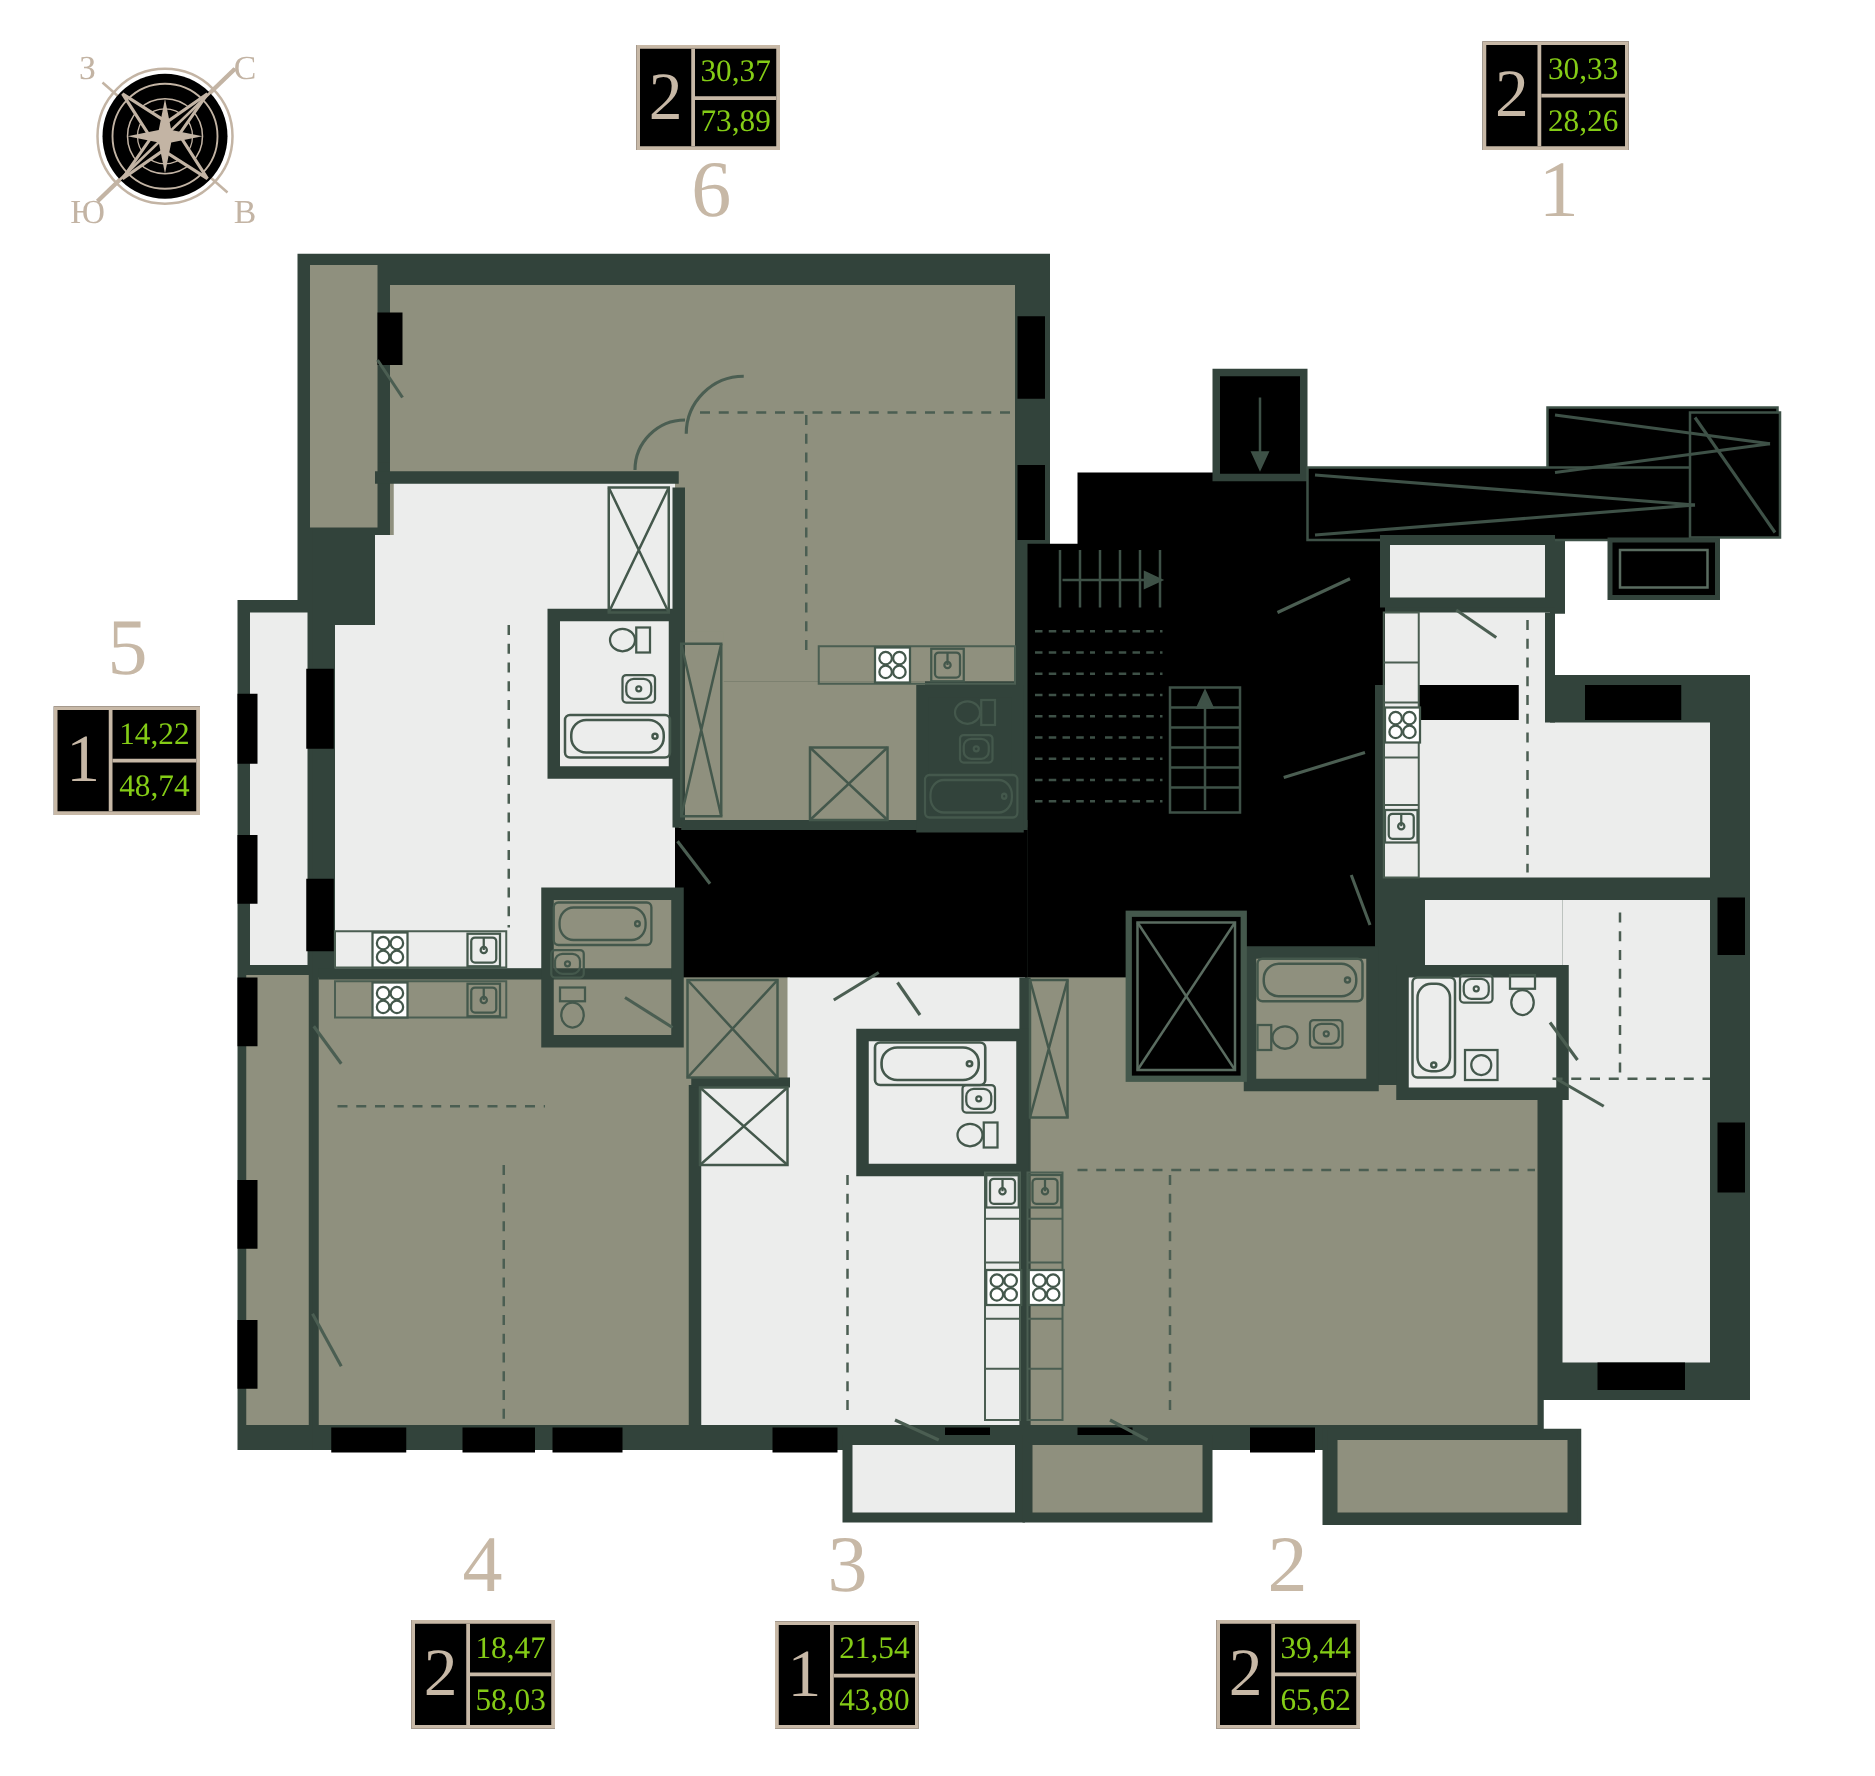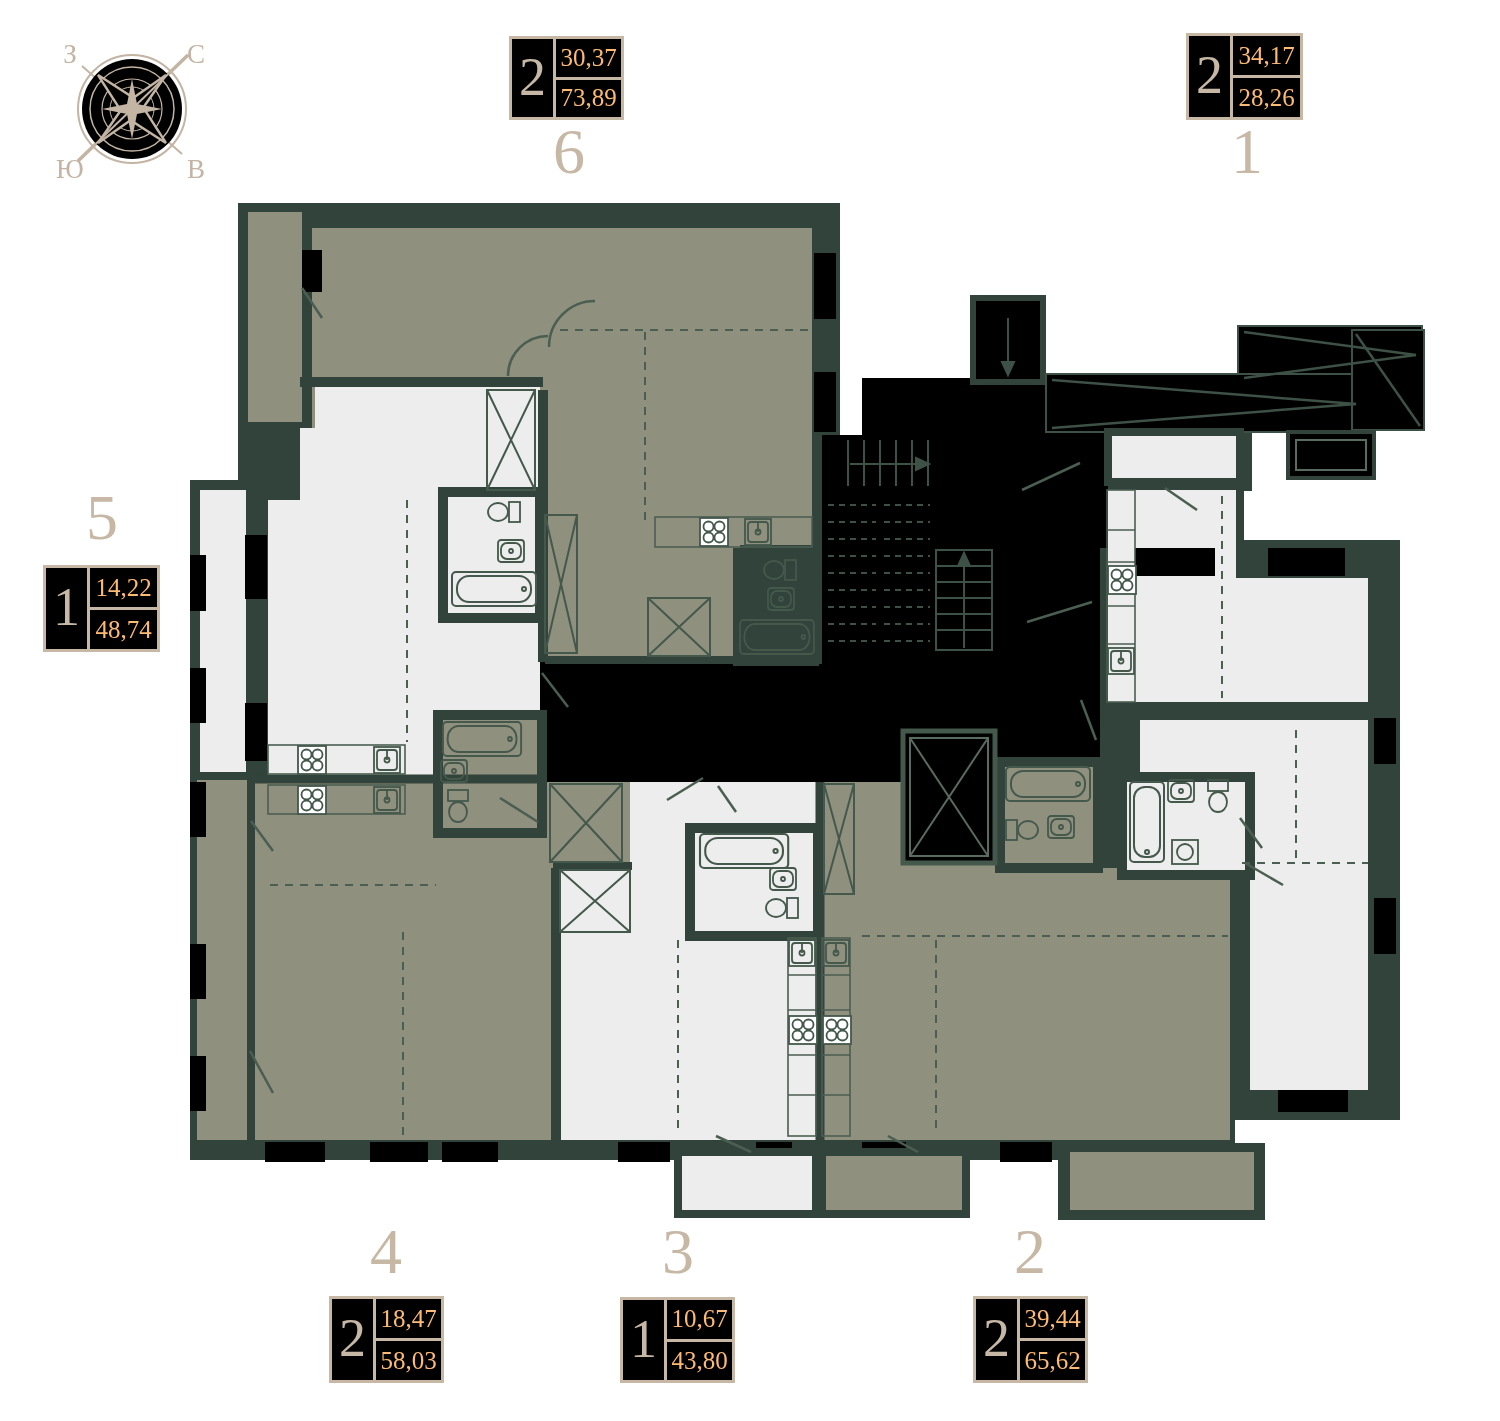--- a/index.html
+++ b/index.html
@@ -8,21 +8,21 @@
   .stage{position:absolute;left:0;top:0;width:1500px;height:1421px;}
   .unit-label{position:absolute;transform:translateX(-50%);color:#C7B8A6;
               font-size:64px;line-height:1;font-weight:normal;}
   .badge{position:absolute;display:flex;background:#000;border:3px solid #C7B8A6;
          box-sizing:border-box;}
   .badge .rooms{width:41px;display:flex;align-items:center;justify-content:center;
                 border-right:3px solid #C7B8A6;color:#C7B8A6;font-size:54px;
                 padding-bottom:3px;}
   .badge .areas{flex:1;display:flex;flex-direction:column;}
   .badge .areas div{flex:1;display:flex;align-items:center;justify-content:center;
-                    color:#fdba74;font-size:25px;}
+                    color:#84cc16;font-size:25px;}
   .badge .areas .top{border-bottom:3px solid #C7B8A6;}
   svg text.cmp{font-family:"Liberation Serif",serif;font-size:27px;fill:#C3B4A4;}
 </style>
 </head>
 <body>
 
 <div class="stage">
 
   <svg style="position:absolute;left:48px;top:28px;" width="172" height="160" viewBox="0 0 172 160">
     <g>
@@ -351,21 +351,21 @@
     <div class="rooms">2</div>
     <div class="areas">
       <div class="top">30,37</div>
       <div>73,89</div>
     </div>
   </div>
 
   <div class="badge" style="left:1186px;top:33px;width:117px;height:87px;">
     <div class="rooms">2</div>
     <div class="areas">
-      <div class="top">34,17</div>
+      <div class="top">30,33</div>
       <div>28,26</div>
     </div>
   </div>
 
   <div class="badge" style="left:43px;top:565px;width:117px;height:87px;">
     <div class="rooms">1</div>
     <div class="areas">
       <div class="top">14,22</div>
       <div>48,74</div>
     </div>
@@ -375,21 +375,21 @@
     <div class="rooms">2</div>
     <div class="areas">
       <div class="top">18,47</div>
       <div>58,03</div>
     </div>
   </div>
 
   <div class="badge" style="left:620px;top:1297px;width:115px;height:86px;">
     <div class="rooms">1</div>
     <div class="areas">
-      <div class="top">10,67</div>
+      <div class="top">21,54</div>
       <div>43,80</div>
     </div>
   </div>
 
   <div class="badge" style="left:973px;top:1296px;width:115px;height:87px;">
     <div class="rooms">2</div>
     <div class="areas">
       <div class="top">39,44</div>
       <div>65,62</div>
     </div>

